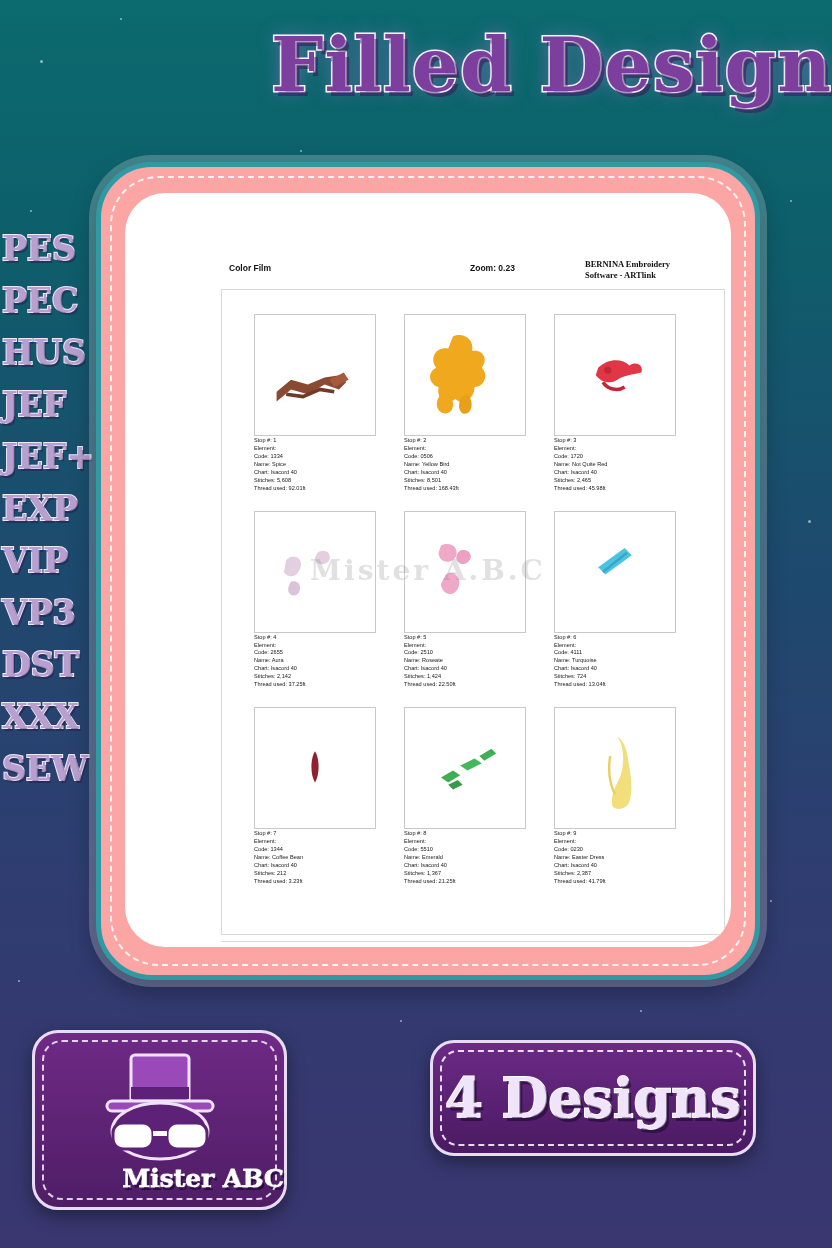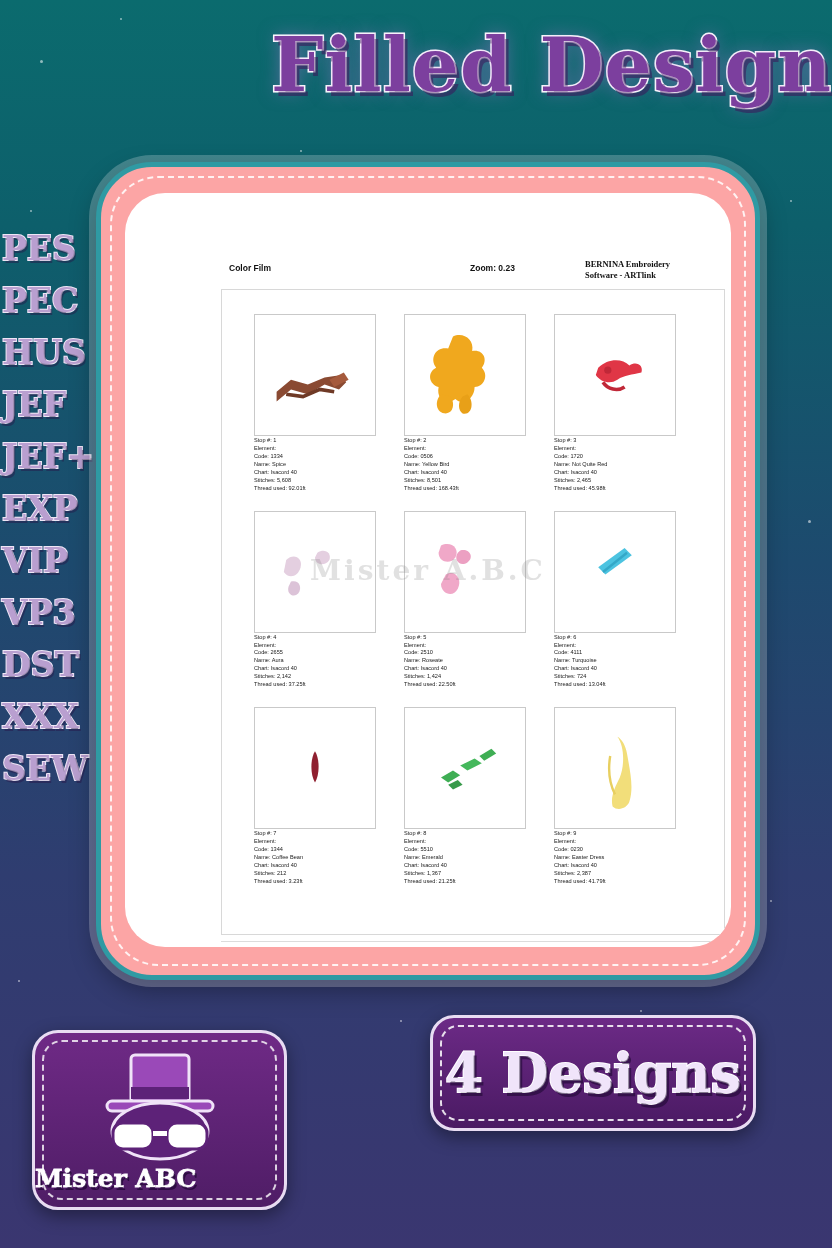--- a/index.html
+++ b/index.html
@@ -124,29 +124,29 @@
     border-radius: 26px;
     border: 3px solid #e8dcf2;
     box-shadow: 0 6px 18px rgba(0,0,0,0.4);
   }
   .logo-badge:after{
     content:""; position:absolute; inset:7px; border-radius:20px;
     border:2px dashed rgba(255,255,255,0.8);
   }
   .hat { position:absolute; left:50%; top:16px; transform:translateX(-50%); }
   .logo-name {
-    position:absolute; left:0; right:0; bottom:14px; text-align:left;
+    position:absolute; left:0; right:0; bottom:14px; text-align:right;
     font-family:"DejaVu Serif", serif; font-weight:700; font-size:25px;
     color:#ffffff; text-shadow: 2px 3px 0 rgba(20,0,40,0.6);
     -webkit-text-stroke: 1px #f3ecf8;
     paint-order: stroke fill;
   }
 
   .count-badge {
-    position:absolute; left:430px; top:1015px; width:326px; height:116px;
+    position:absolute; left:430px; top:1040px; width:326px; height:116px;
     background: linear-gradient(180deg,#6c2a86 0%, #4a1a63 100%);
     border-radius: 24px; border:3px solid #e8dcf2;
     box-shadow: 0 6px 18px rgba(0,0,0,0.4);
   }
   .count-badge:after{
     content:""; position:absolute; inset:7px; border-radius:18px;
     border:2px dashed rgba(255,255,255,0.85);
   }
   .count-text {
     position:absolute; inset:0; display:flex; align-items:center; justify-content:center;

